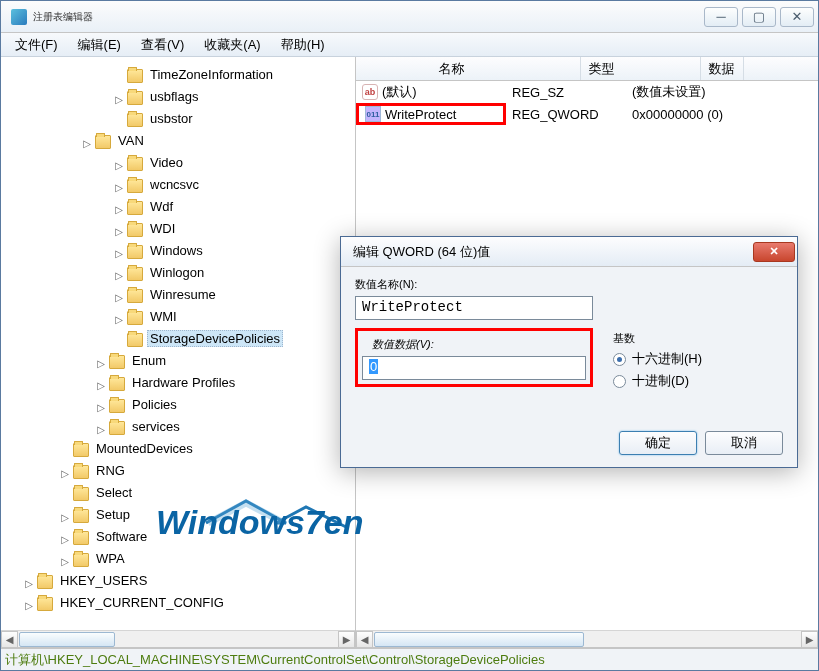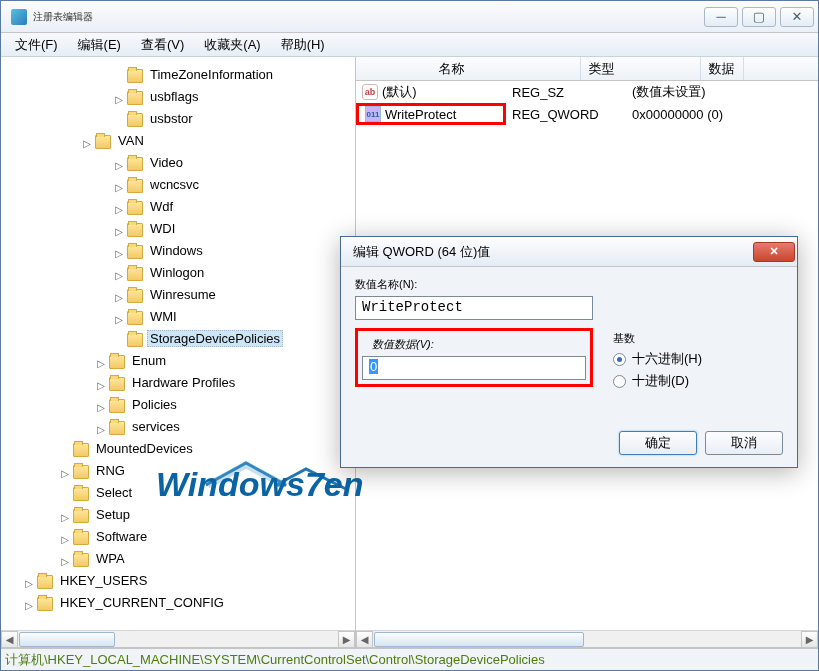--- a/index.html
+++ b/index.html
@@ -69,21 +69,21 @@
     .input-wrap .dlg-label { margin-left:10px;font-style:italic;}
     .radio-row { display:flex; align-items:center; gap:6px; margin:4px 0;}
     .radio { width:13px; height:13px; border:1px solid #7a8a9a; border-radius:50%; background:#fff; position:relative; cursor:pointer;}
     .radio.checked::after { content:""; position:absolute; inset:3px; border-radius:50%; background:#3b6ead;}
     .btnrow { position:absolute; bottom:12px; right:14px; display:flex; gap:8px;}
     .btn { width:78px; height:24px; border:1px solid #7a8a9a; background:linear-gradient(#fdfdfe,#e8eef5); border-radius:3px; cursor:pointer; font-size:13px;}
     .btn.primary { border:1px solid #3c7fb1; box-shadow: 0 0 2px #6fb7ea;}
     .sel-text { background:#3399ff; color:#fff; padding:0 1px;}
     
     
-    .watermark { position:absolute; left:155px; top:406px; z-index:1; pointer-events:none; font-family:Arial,sans-serif;}
+    .watermark { position:absolute; left:155px; top:444px; z-index:1; pointer-events:none; font-family:Arial,sans-serif;}
     .wm-text { font-size:34px; font-weight:800; font-style:italic; color:#0a64a4;}
     .roof-shape { position:absolute; top:-8px; left:-20px;}
   </style>
 </head>
 <body>
 
 <div class="window">
   <div class="titlebar">
     <div class="app-icon"></div>
     <div class="title">注册表编辑器</div>

